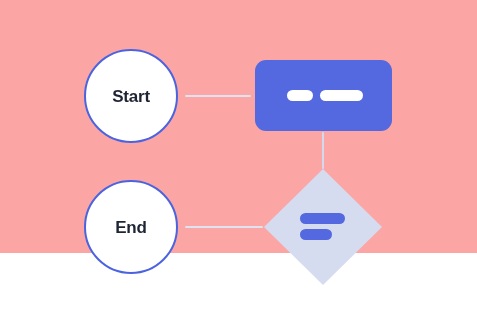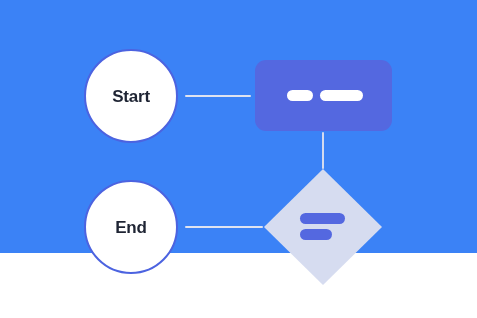--- a/index.html
+++ b/index.html
@@ -10,21 +10,21 @@
   body {
     width: 477px;
     height: 318px;
     font-family: "Liberation Sans", sans-serif;
     overflow: hidden;
   }
   #canvas {
     position: relative;
     width: 477px;
     height: 253px;
-    background: #3b82f6;
+    background: #fca5a5;
   }
   .flow-svg {
     position: absolute;
     top: 0;
     left: 0;
     width: 477px;
     height: 318px;
   }
   .node-label {
     font-family: "Liberation Sans", sans-serif;

